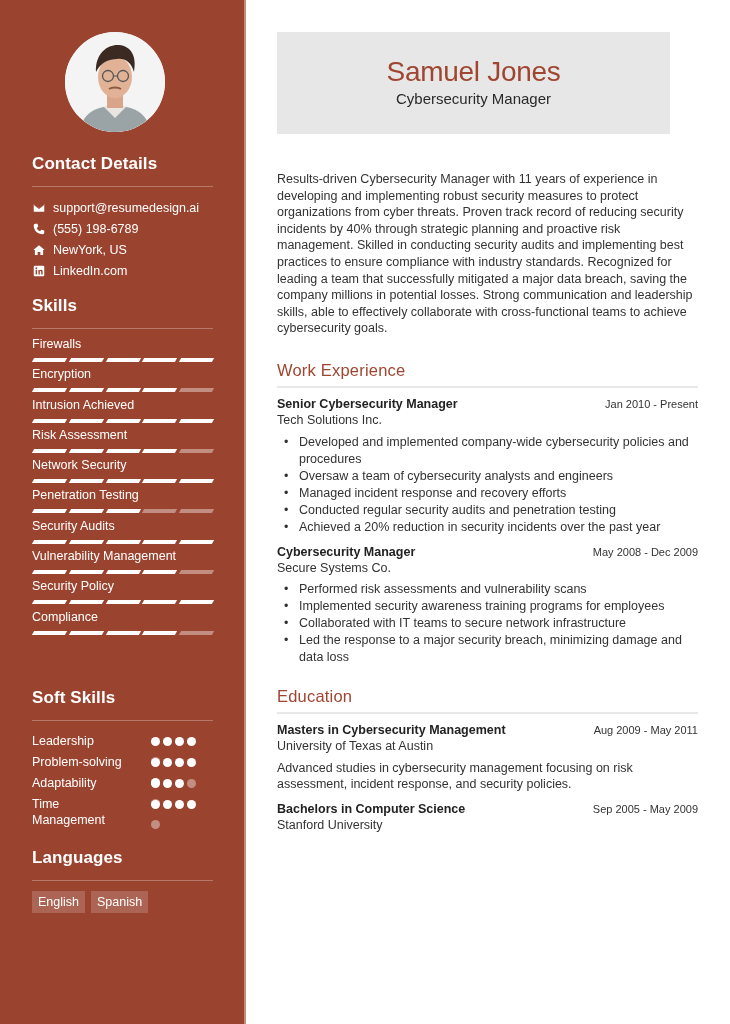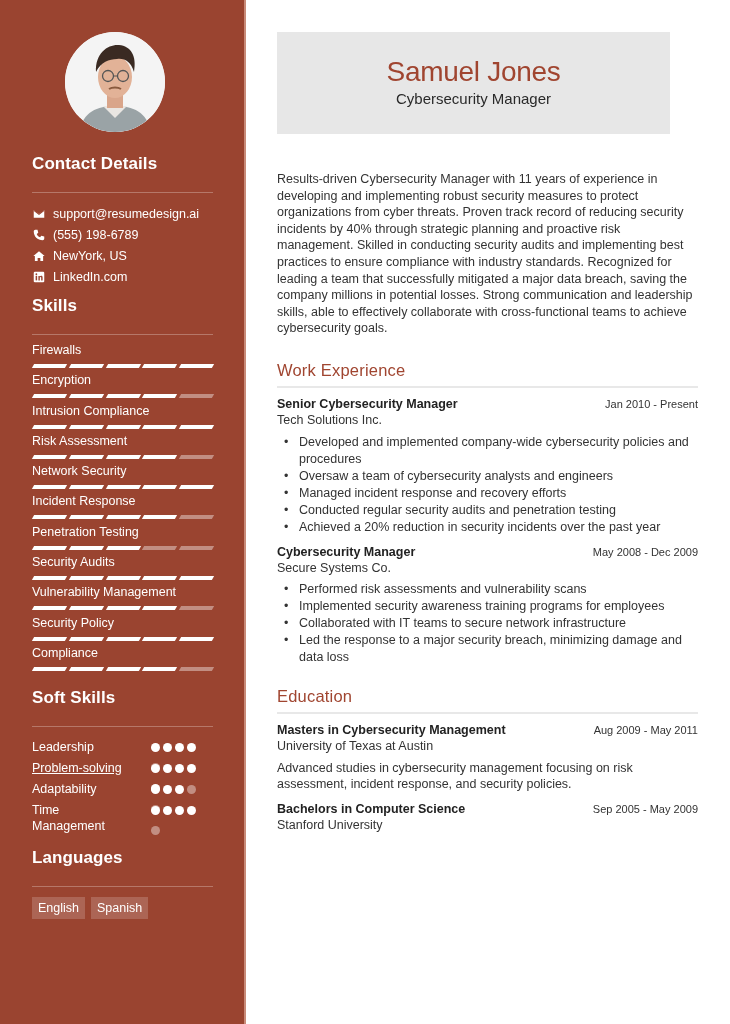--- a/index.html
+++ b/index.html
@@ -13,21 +13,21 @@
   .sidebar-edge { position: absolute; left: 244px; top: 0; width: 2px; height: 1024px; background: #c98a78; }
 
   .avatar {
     position: absolute; left: 65px; top: 32px; width: 100px; height: 100px;
     border-radius: 50%; background: #f3f3f3; overflow: hidden;
   }
 
   .side-section { position: absolute; left: 32px; width: 181px; }
   .side-heading {
     font-size: 17px; font-weight: bold; color: #ffffff; letter-spacing: 0.1px;
-    padding-bottom: 18px; border-bottom: 1px solid rgba(255,255,255,0.28);
+    padding-bottom: 12px; border-bottom: 1px solid rgba(255,255,255,0.28);
   }
 
   .contact-list { list-style: none; margin-top: 10px; }
   .contact-item { display: flex; align-items: center; height: 21px; font-size: 12.5px; }
   .contact-icon { width: 13px; height: 13px; margin-right: 8px; display: inline-flex; align-items: center; justify-content: center; }
   .contact-icon svg { width: 12px; height: 12px; fill: #fff; }
 
   .skill { margin-top: 0; height: 30.3px; }
   .skill-label { font-size: 12.5px; line-height: 16px; padding-top: 3px; }
   .skill-bars { display: flex; gap: 3px; margin-top: 6px; }
@@ -155,21 +155,21 @@
           <div class="skill-label">Encryption</div>
           <div class="skill-bars">
             <span class="skill-bar"></span>
             <span class="skill-bar"></span>
             <span class="skill-bar"></span>
             <span class="skill-bar"></span>
             <span class="skill-bar off"></span>
           </div>
         </div>
         <div class="skill">
-          <div class="skill-label">Intrusion Compliance</div>
+          <div class="skill-label">Intrusion Achieved</div>
           <div class="skill-bars">
             <span class="skill-bar"></span>
             <span class="skill-bar"></span>
             <span class="skill-bar"></span>
             <span class="skill-bar"></span>
             <span class="skill-bar"></span>
           </div>
         </div>
         <div class="skill">
           <div class="skill-label">Risk Assessment</div>
@@ -182,30 +182,20 @@
           </div>
         </div>
         <div class="skill">
           <div class="skill-label">Network Security</div>
           <div class="skill-bars">
             <span class="skill-bar"></span>
             <span class="skill-bar"></span>
             <span class="skill-bar"></span>
             <span class="skill-bar"></span>
             <span class="skill-bar"></span>
-          </div>
-        </div>
-        <div class="skill">
-          <div class="skill-label">Incident Response</div>
-          <div class="skill-bars">
-            <span class="skill-bar"></span>
-            <span class="skill-bar"></span>
-            <span class="skill-bar"></span>
-            <span class="skill-bar"></span>
-            <span class="skill-bar off"></span>
           </div>
         </div>
         <div class="skill">
           <div class="skill-label">Penetration Testing</div>
           <div class="skill-bars">
             <span class="skill-bar"></span>
             <span class="skill-bar"></span>
             <span class="skill-bar"></span>
             <span class="skill-bar off"></span>
             <span class="skill-bar off"></span>
@@ -261,21 +251,21 @@
           <div class="soft-label">Leadership</div>
           <div class="soft-dots">
             <span class="dot"></span>
             <span class="dot"></span>
             <span class="dot"></span>
             <span class="dot"></span>
             <span class="dot off"></span>
           </div>
         </div>
         <div class="soft-row">
-          <div class="soft-label" style="width: 90px; text-decoration: underline;">Problem-solving</div>
+          <div class="soft-label" style="width: 90px;">Problem-solving</div>
           <div class="soft-dots">
             <span class="dot"></span>
             <span class="dot"></span>
             <span class="dot"></span>
             <span class="dot"></span>
             <span class="dot"></span>
           </div>
         </div>
         <div class="soft-row">
           <div class="soft-label">Adaptability</div>

